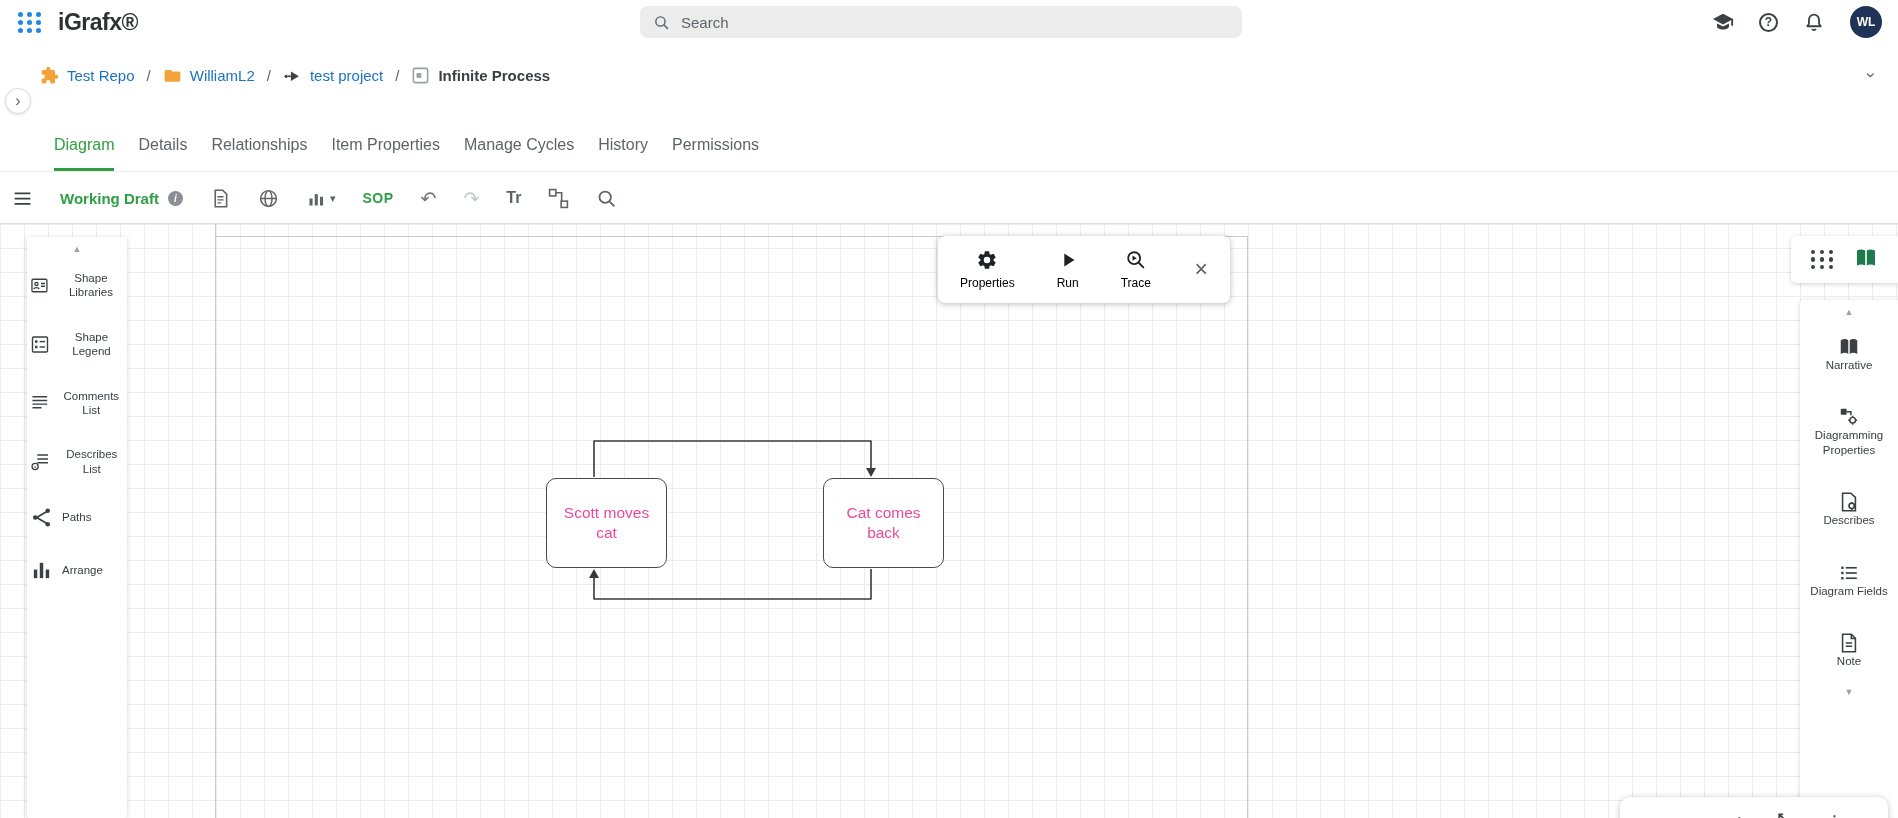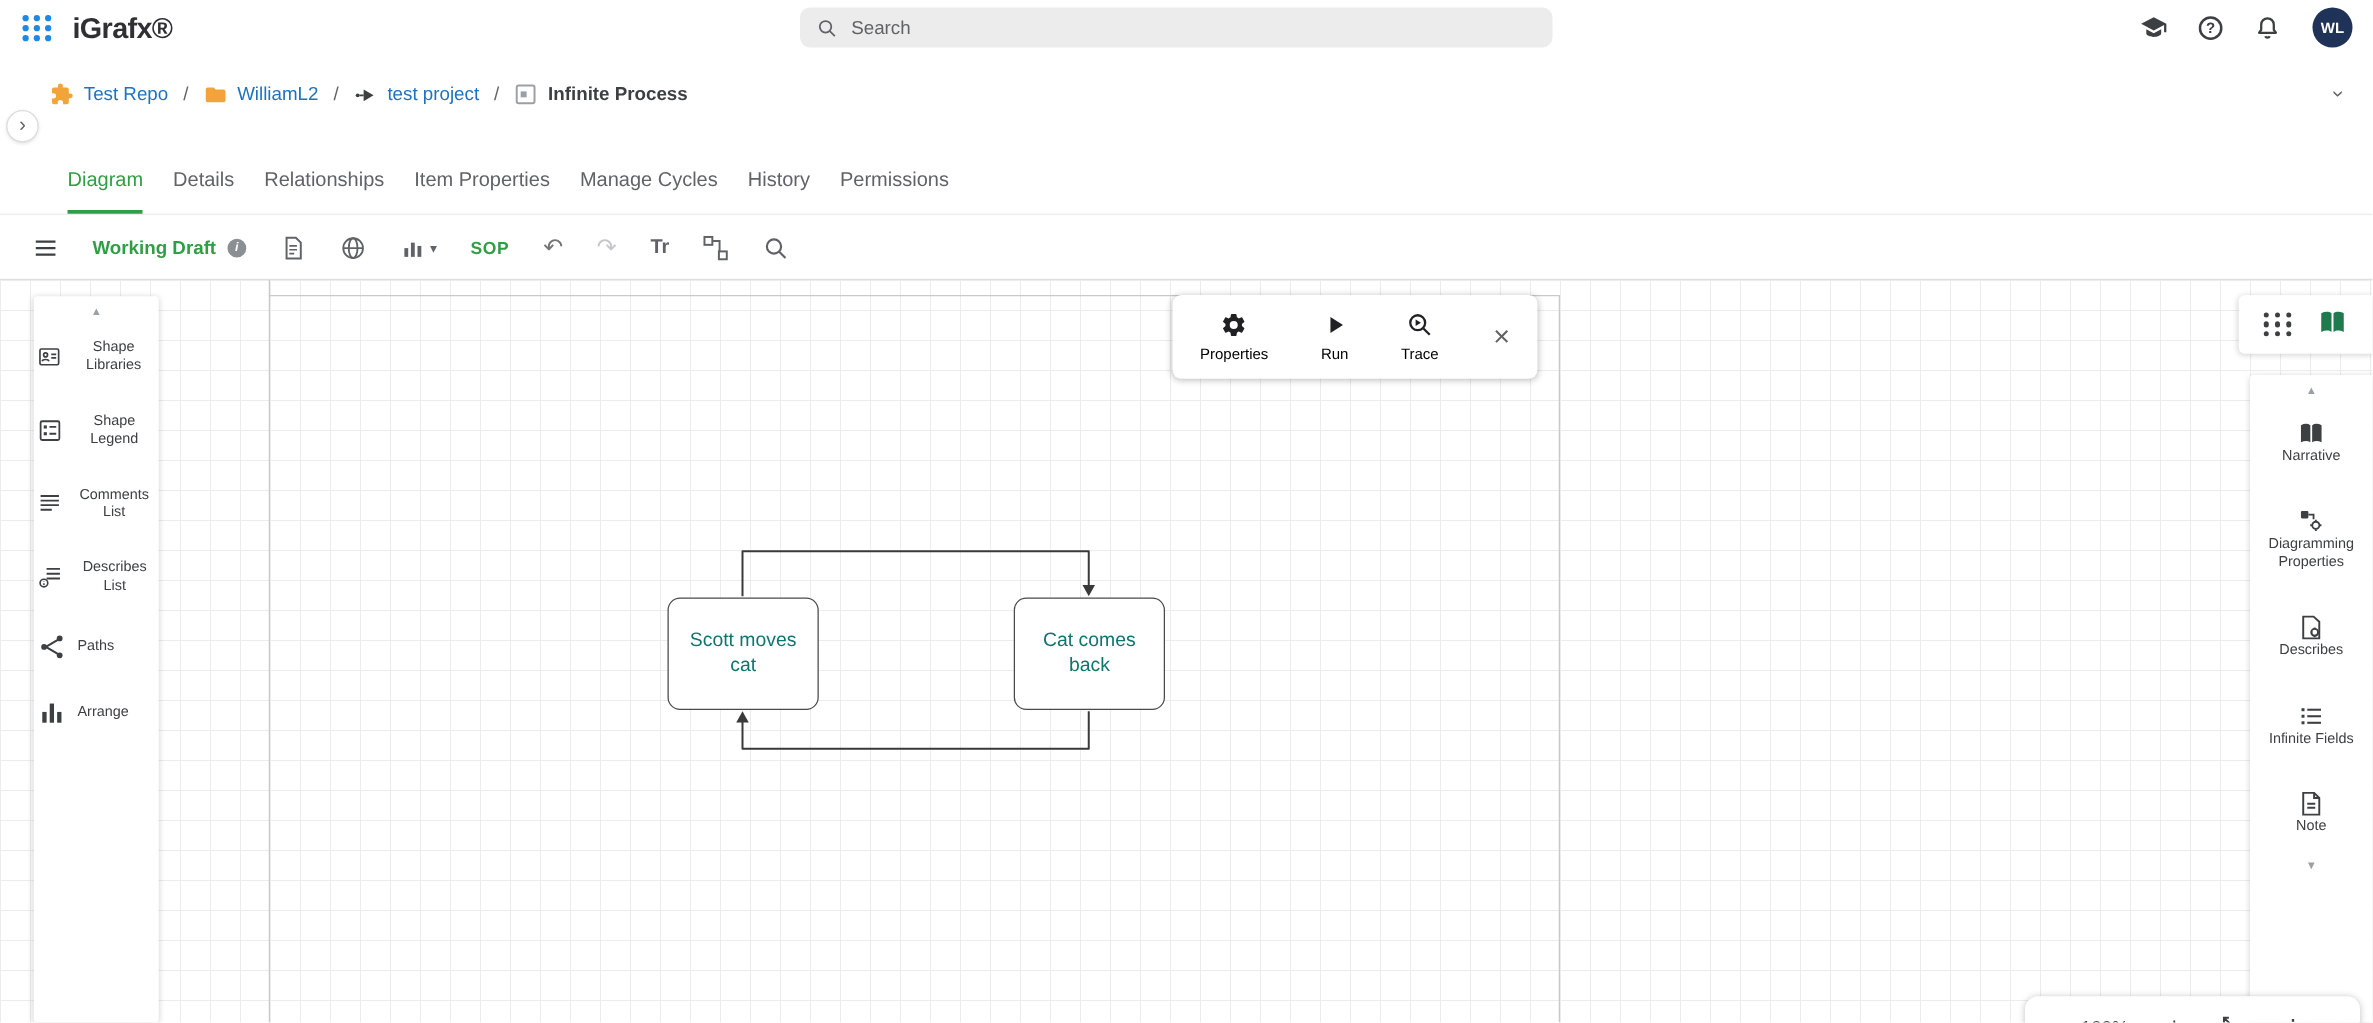--- a/index.html
+++ b/index.html
@@ -62,21 +62,21 @@
     position: absolute; top: 122px; left: 0; width: 100%; height: 50px;
     display: flex; align-items: stretch; gap: 24px; padding-left: 54px;
     border-bottom: 1px solid #ececec; font-size: 16px;
   }
   .tab { display: flex; align-items: center; color: #5f6368; border-bottom: 3px solid transparent; cursor: pointer; }
   .tab.active { color: #2f9e44; border-bottom-color: #2f9e44; }
 
   
   .toolbar-row {
     position: absolute; top: 173px; left: 0; width: 100%; height: 51px;
-    display: flex; align-items: center; padding-left: 26px; gap: 27px;
+    display: flex; align-items: center; padding-left: 12px; gap: 27px;
     border-bottom: 1px solid #dedede; background: #fff;
   }
   .tb-btn { display: flex; align-items: flex-end; justify-content: center; color: #5f6368; }
   .tb-btn svg { width: 21px; height: 21px; display: block; }
   .version-wrap { display: flex; align-items: center; gap: 9px; }
   .version-label { color: #2f9e44; font-size: 15px; font-weight: 700; }
   .info-dot {
     width: 15px; height: 15px; border-radius: 50%; background: #8a8f94; color: #fff;
     font-size: 10px; font-weight: 700; font-style: italic;
     display: flex; align-items: center; justify-content: center;
@@ -98,21 +98,21 @@
     background-size: 24px 24px;
   }
   .page-edge-v1 { position: absolute; left: 215px; top: 0; bottom: 0; width: 1px; background: #c9c9c9; }
   .page-edge-h  { position: absolute; left: 215px; top: 12px; width: 1032px; height: 1px; background: #c9c9c9; }
   .page-edge-v2 { position: absolute; left: 1247px; top: 12px; bottom: 0; width: 1px; background: #c9c9c9; }
   .connectors { position: absolute; inset: 0; pointer-events: none; }
   .node {
     position: absolute; width: 121px; height: 90px; background: #fff;
     border: 1.5px solid #4a4a4a; border-radius: 10px;
     display: flex; align-items: center; justify-content: center; text-align: center;
-    font-size: 15.5px; color: #0f766e; line-height: 1.3; padding: 8px; cursor: move;
+    font-size: 15.5px; color: #ec4899; line-height: 1.3; padding: 8px; cursor: move; margin-left: 12px;
   }
   .node-scott { left: 534px; top: 254px; }
   .node-cat   { left: 811px; top: 254px; }
 
   
   .left-panel {
     position: absolute; left: 27px; top: 237px; width: 100px; bottom: 0;
     background: #fff; border-radius: 3px; box-shadow: 0 1px 5px rgba(0,0,0,.18);
     display: flex; flex-direction: column; align-items: center; padding-top: 5px; z-index: 5;
   }
@@ -486,21 +486,21 @@
 
   <div class="rp-item">
     <svg viewBox="0 0 24 24" fill="currentColor">
         <rect x="3.5" y="5" width="2.6" height="2.6"></rect>
         <rect x="3.5" y="10.7" width="2.6" height="2.6"></rect>
         <rect x="3.5" y="16.4" width="2.6" height="2.6"></rect>
         <rect x="8.5" y="5.4" width="12" height="1.8"></rect>
         <rect x="8.5" y="11.1" width="12" height="1.8"></rect>
         <rect x="8.5" y="16.8" width="12" height="1.8"></rect>
       </svg>
-    <span class="tool-label">Infinite Fields</span>
+    <span class="tool-label">Diagram Fields</span>
   </div>
 
   <div class="rp-item">
     <svg viewBox="0 0 24 24" fill="none" stroke="currentColor" stroke-width="1.7">
         <path d="M5 2.5h9.5L19 7v14.5H5z"></path>
         <path d="M14.5 2.5V7H19"></path>
         <path d="M8.5 12h7M8.5 15.5h7" stroke-width="1.6"></path>
       </svg>
     <span class="tool-label">Note</span>
   </div>

